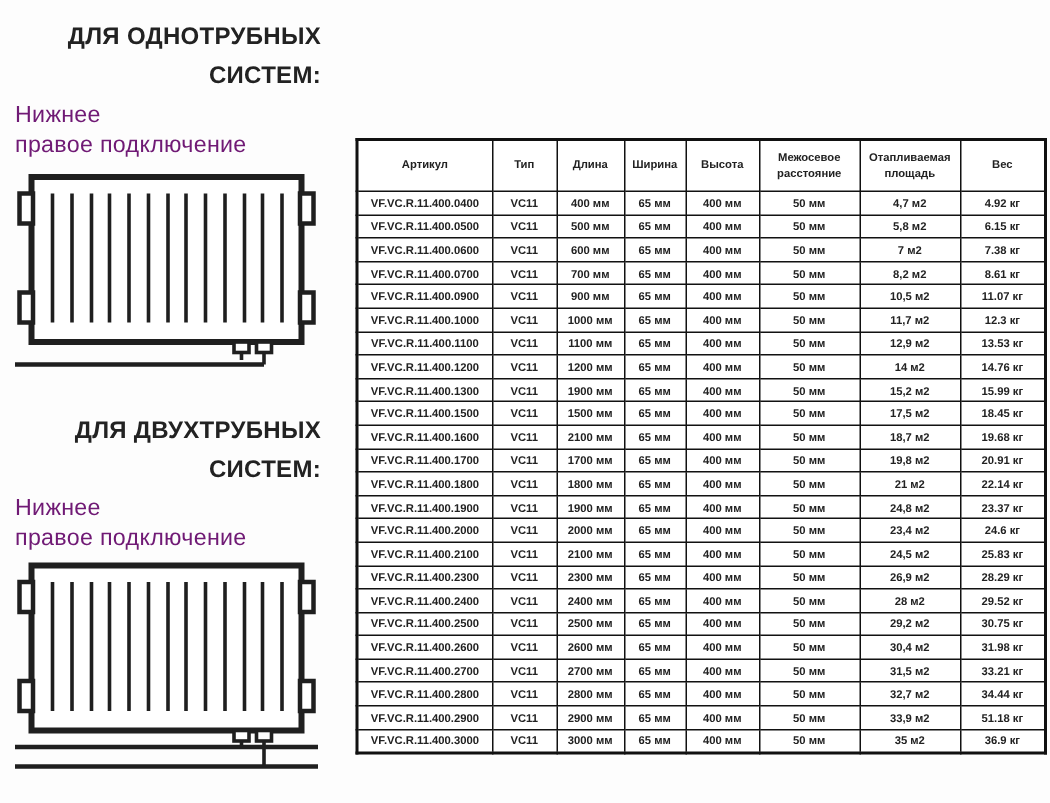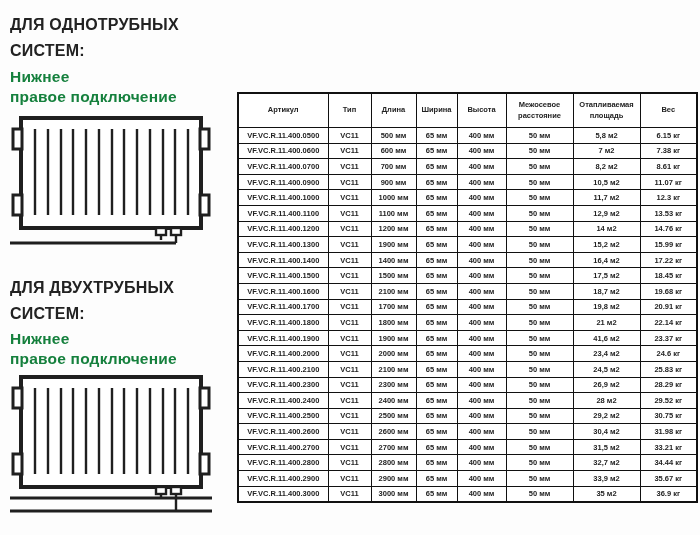--- a/index.html
+++ b/index.html
@@ -3,25 +3,25 @@
 <meta charset="utf-8">
 <style>
   html,body{margin:0;padding:0;}
   body{
     width:700px;height:535px;position:relative;overflow:hidden;
     background:#fdfdfd;color:#1a1a1a;
     font-family:"Liberation Sans","DejaVu Sans",sans-serif;
   }
   .abs{position:absolute;}
   .section-title{
-    width:204px;text-align:left;font-weight:bold;
+    width:204px;text-align:right;font-weight:bold;
     font-size:16px;line-height:1.62;letter-spacing:.2px;color:#222;
   }
   .section-subtitle{
-    font-weight:bold;font-size:15.5px;line-height:1.3;color:#15803d;letter-spacing:.2px;
+    font-weight:normal;font-size:15.5px;line-height:1.3;color:#701a75;letter-spacing:.2px;
   }
   .section-title span,.section-subtitle span{display:block;}
   table.spec{
     border-collapse:collapse;table-layout:fixed;width:459px;
     border:2.5px solid #111;
   }
   table.spec th,table.spec td{
     border:1.5px solid #111;
     font-weight:bold;color:#222;
     text-align:center;vertical-align:middle;
@@ -110,20 +110,30 @@
       <th>Длина</th>
       <th>Ширина</th>
       <th>Высота</th>
       <th>Межосевое расстояние</th>
       <th>Отапливаемая площадь</th>
       <th>Вес</th>
     </tr>
   </thead>
   <tbody>
       <tr>
+        <td>VF.VC.R.11.400.0400</td>
+        <td>VC11</td>
+        <td>400 мм</td>
+        <td>65 мм</td>
+        <td>400 мм</td>
+        <td>50 мм</td>
+        <td>4,7 м2</td>
+        <td>4.92 кг</td>
+      </tr>
+      <tr>
         <td>VF.VC.R.11.400.0500</td>
         <td>VC11</td>
         <td>500 мм</td>
         <td>65 мм</td>
         <td>400 мм</td>
         <td>50 мм</td>
         <td>5,8 м2</td>
         <td>6.15 кг</td>
       </tr>
       <tr>
@@ -190,30 +200,20 @@
         <td>VF.VC.R.11.400.1300</td>
         <td>VC11</td>
         <td>1900 мм</td>
         <td>65 мм</td>
         <td>400 мм</td>
         <td>50 мм</td>
         <td>15,2 м2</td>
         <td>15.99 кг</td>
       </tr>
       <tr>
-        <td>VF.VC.R.11.400.1400</td>
-        <td>VC11</td>
-        <td>1400 мм</td>
-        <td>65 мм</td>
-        <td>400 мм</td>
-        <td>50 мм</td>
-        <td>16,4 м2</td>
-        <td>17.22 кг</td>
-      </tr>
-      <tr>
         <td>VF.VC.R.11.400.1500</td>
         <td>VC11</td>
         <td>1500 мм</td>
         <td>65 мм</td>
         <td>400 мм</td>
         <td>50 мм</td>
         <td>17,5 м2</td>
         <td>18.45 кг</td>
       </tr>
       <tr>
@@ -246,21 +246,21 @@
         <td>21 м2</td>
         <td>22.14 кг</td>
       </tr>
       <tr>
         <td>VF.VC.R.11.400.1900</td>
         <td>VC11</td>
         <td>1900 мм</td>
         <td>65 мм</td>
         <td>400 мм</td>
         <td>50 мм</td>
-        <td>41,6 м2</td>
+        <td>24,8 м2</td>
         <td>23.37 кг</td>
       </tr>
       <tr>
         <td>VF.VC.R.11.400.2000</td>
         <td>VC11</td>
         <td>2000 мм</td>
         <td>65 мм</td>
         <td>400 мм</td>
         <td>50 мм</td>
         <td>23,4 м2</td>
@@ -337,21 +337,21 @@
         <td>34.44 кг</td>
       </tr>
       <tr>
         <td>VF.VC.R.11.400.2900</td>
         <td>VC11</td>
         <td>2900 мм</td>
         <td>65 мм</td>
         <td>400 мм</td>
         <td>50 мм</td>
         <td>33,9 м2</td>
-        <td>35.67 кг</td>
+        <td>51.18 кг</td>
       </tr>
       <tr>
         <td>VF.VC.R.11.400.3000</td>
         <td>VC11</td>
         <td>3000 мм</td>
         <td>65 мм</td>
         <td>400 мм</td>
         <td>50 мм</td>
         <td>35 м2</td>
         <td>36.9 кг</td>

